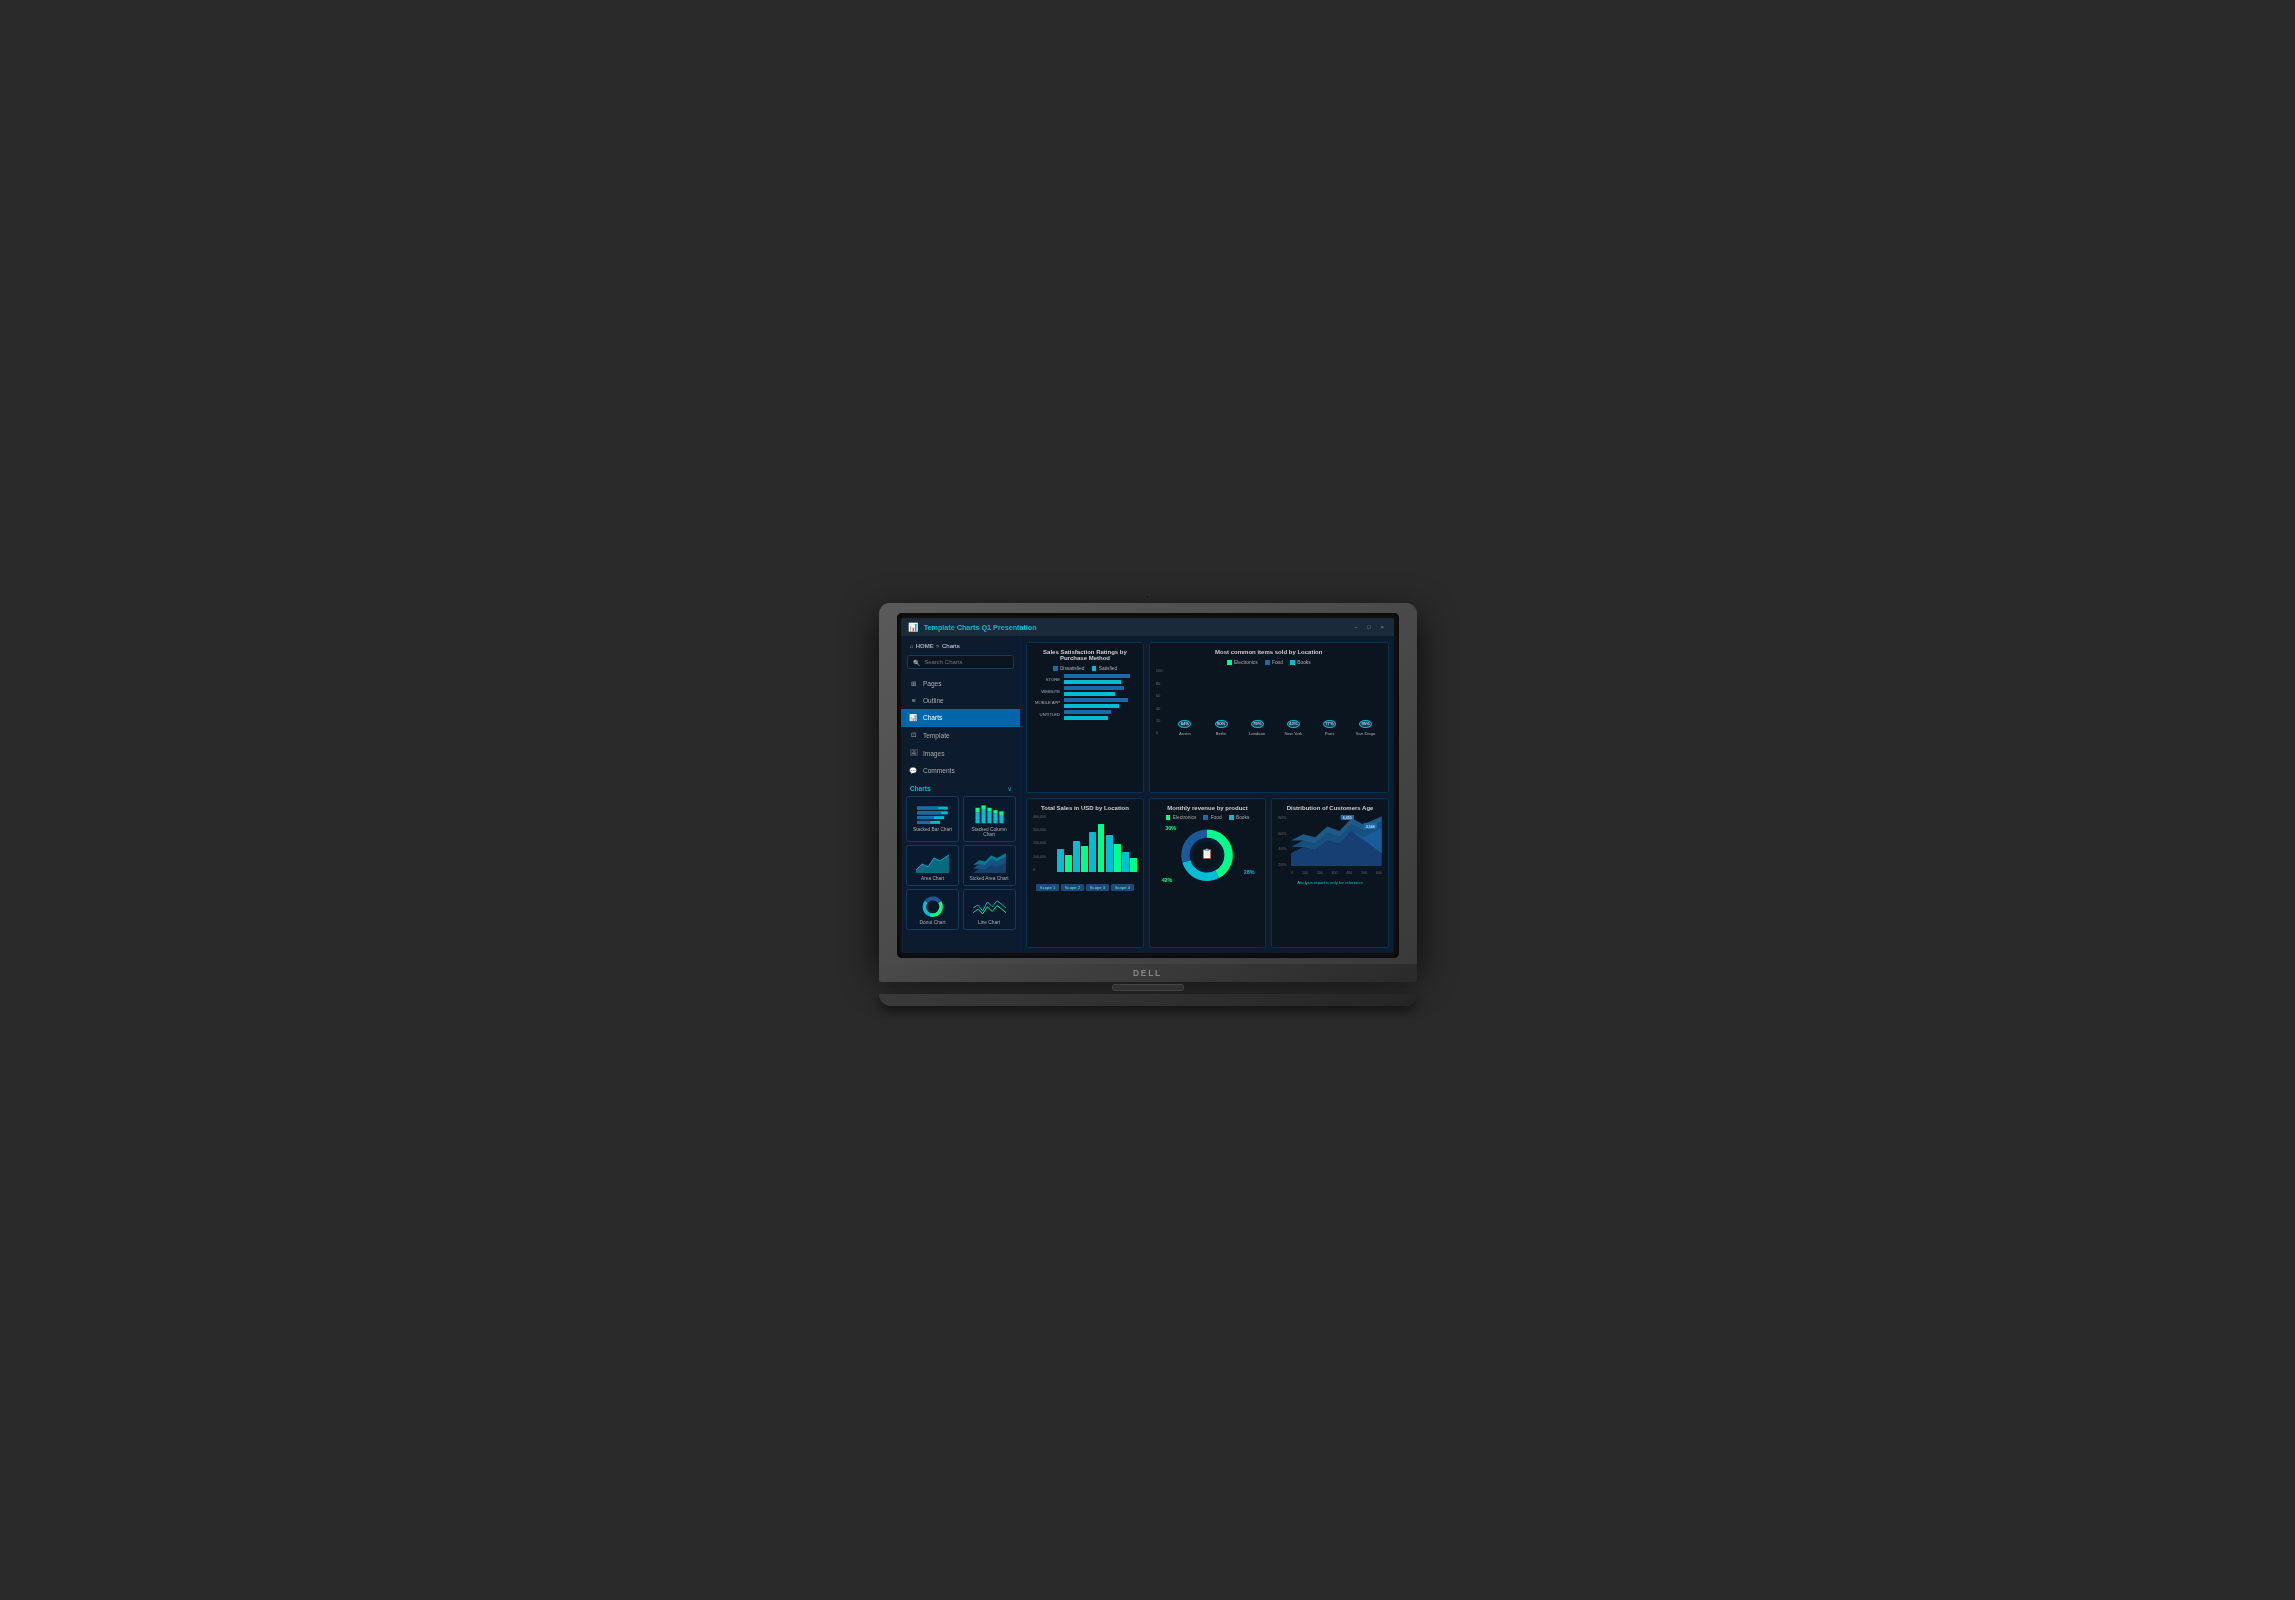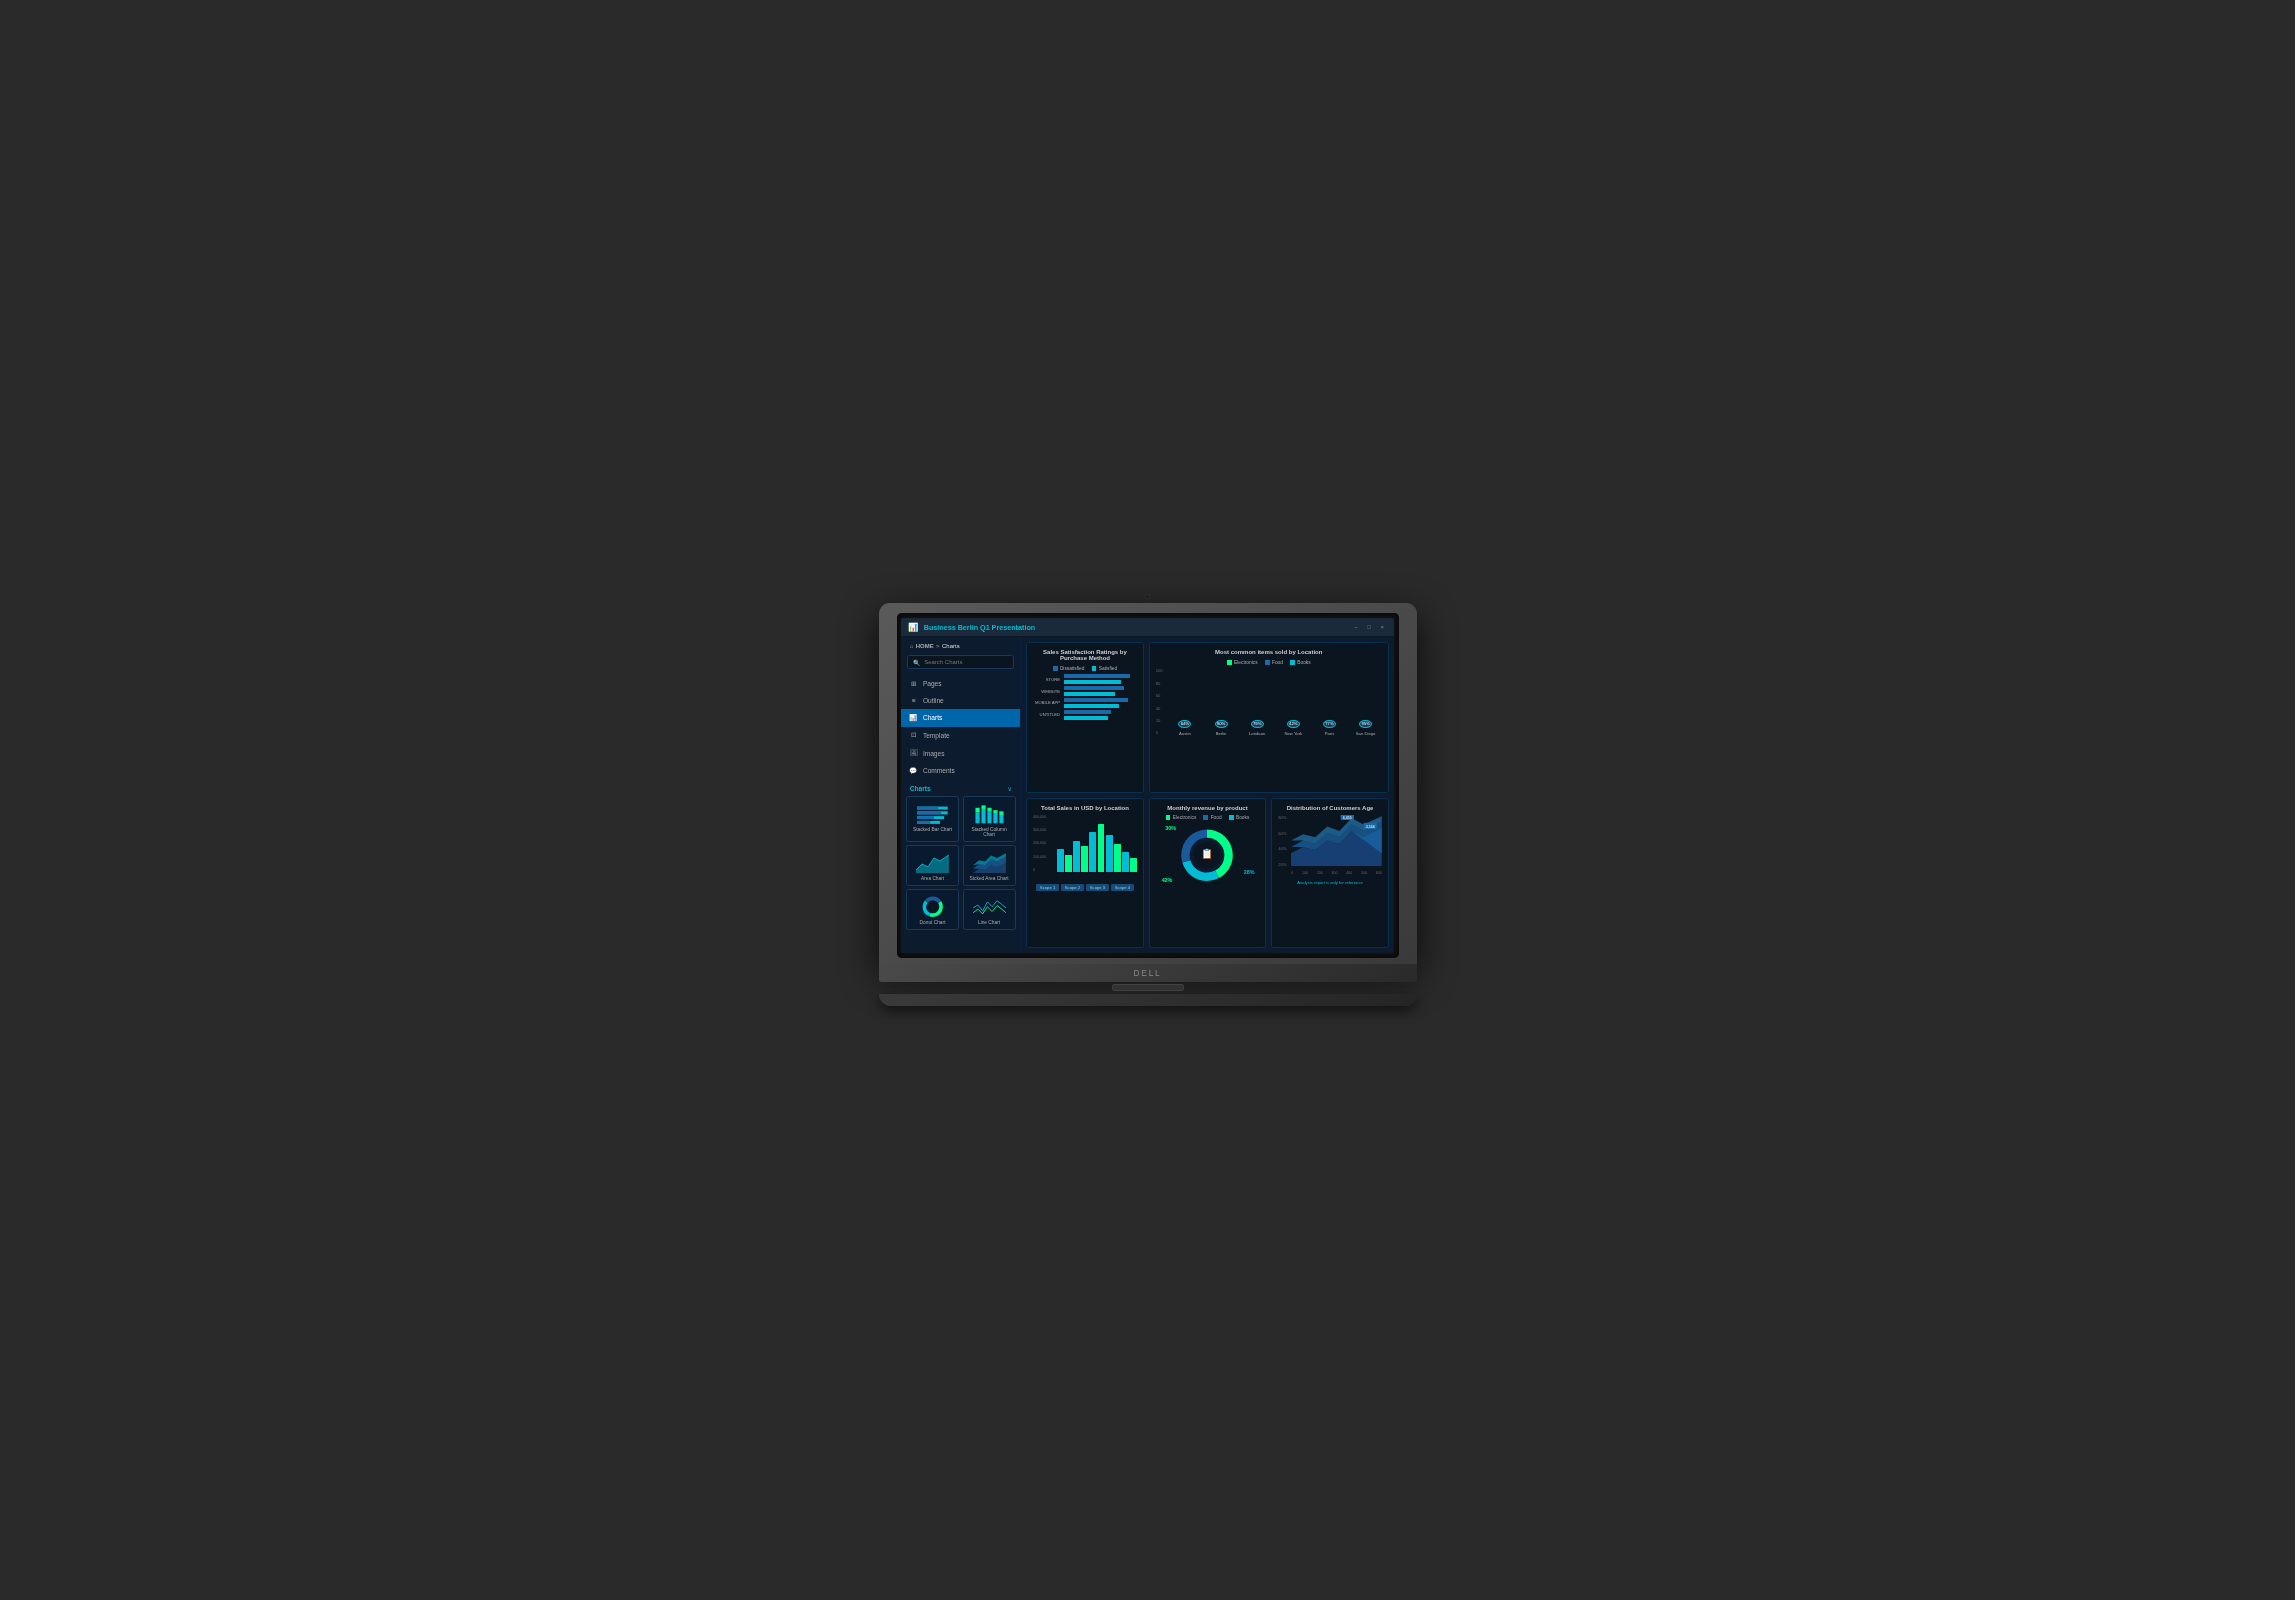--- a/index.html
+++ b/index.html
@@ -244,21 +244,21 @@
       background: linear-gradient(145deg, #4a4a4a, #2a2a2a);
       height: 18px;
       border-radius: 0 0 2.4px 2.4px;
       display: flex;
       align-items: center;
       justify-content: center;
     }
     .dell-logo {
       color: #888;
       font-size: 8.4px;
-      font-weight: normal;
+      font-weight: bold;
       letter-spacing: 1.8px;
     }
     .laptop-base {
       background: linear-gradient(145deg, #3a3a3a, #252525);
       height: 12px;
       border-radius: 0 0 12px 12px;
       box-shadow: 0 4.8px 12px rgba(0,0,0,0.6);
     }
 
     .webcam {
@@ -285,21 +285,21 @@
 <div class="laptop-wrapper">
   <div style="text-align:center; margin-bottom:2.4px;">
     <div class="webcam"></div>
   </div>
   <div class="laptop-body">
     <div class="screen-bezel">
       <div class="screen">
 
         <div class="title-bar">
           <span class="title-bar-icon">📊</span>
-          <span class="title-bar-text">Business Berlin Q1 Presentation</span>
+          <span class="title-bar-text">Template Charts Q1 Presentation</span>
           <div class="title-bar-controls">
             <div class="tb-btn">−</div>
             <div class="tb-btn">□</div>
             <div class="tb-btn">×</div>
           </div>
         </div>
 
         <div class="app-body">
 
           <div class="sidebar">

